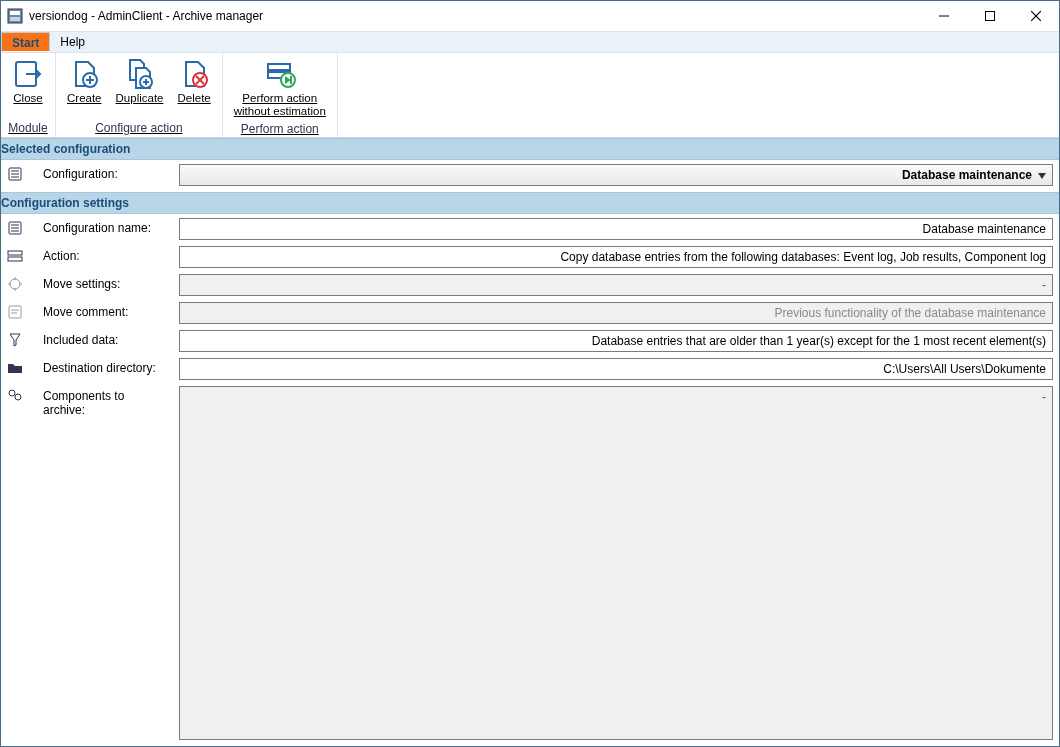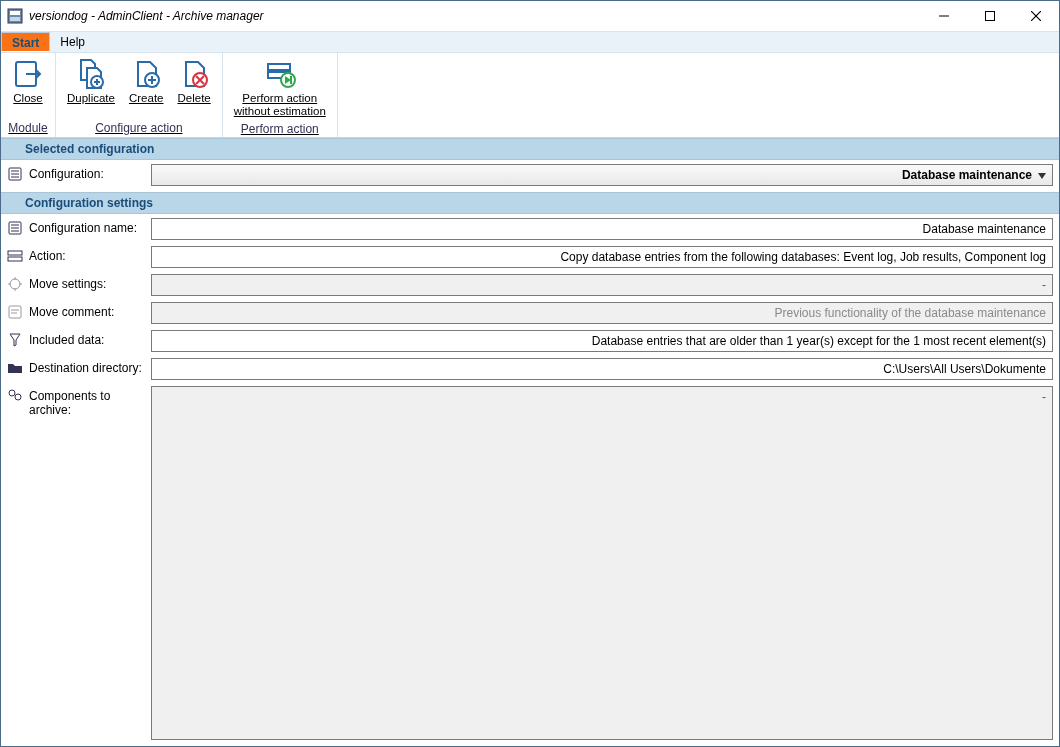--- a/index.html
+++ b/index.html
@@ -2,46 +2,46 @@
 <html><head>
 <meta charset="utf-8">
 <style>
   * { box-sizing: border-box; }
   html,body { margin:0; padding:0; font-family: "Segoe UI", Tahoma, sans-serif; font-size:12px; color:#000; background:#fff;}
   .window { width:1060px; height:747px; border:1px solid #4a6a8a; display:flex; flex-direction:column; background:#fff; }
 
   
   .titlebar { height:30px; display:flex; align-items:center; padding:0 0 0 6px; background:#fff; }
   .titlebar .appicon { width:16px; height:16px; margin-right:6px; display:flex; align-items:center; justify-content:center;}
-  .titlebar .title { flex:0 0 auto; font-size:12px;font-style:italic; }
+  .titlebar .title { flex:0 0 auto; font-size:12px; }
   .titlebar .spacer { flex:1; }
   .win-btns { display:flex; height:100%; }
   .win-btn { width:46px; display:flex; align-items:center; justify-content:center; }
   .win-btn svg { width:10px; height:10px; }
 
   
   .menubar { height:22px; background:#e9f2f9; border-top:1px solid #d8e4ee; border-bottom:1px solid #d8e4ee; display:flex;}
   .menubar .menu-item { padding:3px 10px 0 10px; height:100%; }
   .menubar .menu-item.active { background:#f97316; border:1px solid #b8cde0; border-bottom:1px solid #fff; margin-bottom:-1px; font-weight:bold; color:#1a4e7a;}
   
   
   .ribbon { height:85px; background:#fff; display:flex; border-bottom:1px solid #c5d6e4;text-decoration:underline; }
   .ribbon-group { display:flex; flex-direction:column; border-right:1px solid #d8e4ee; }
   .ribbon-btns { flex:1; display:flex; padding:2px 4px 0 4px;}
   .ribbon-btn { display:flex; flex-direction:column; align-items:center; justify-content:flex-start; padding:2px 6px; min-width:44px; text-align:center; border:1px solid transparent; border-radius:2px;}
   .ribbon-btn .icon { width:32px; height:32px; margin-bottom:2px; display:flex; align-items:center; justify-content:center;}
   .ribbon-btn .label { font-size:11.5px; line-height:13px; }
   .ribbon-group-label { text-align:center; font-size:12px; color:#335; padding:1px 0 2px 0;}
   
   
-  .section-header { background:#b9d5e8; color:#1a4e7a; font-weight:bold; padding:3px 24px; border-top:1px solid #a9c5d8; border-bottom:1px solid #a9c5d8;}
+  .section-header { background:#b9d5e8; color:#1a4e7a; font-weight:bold; padding:3px 0; border-top:1px solid #a9c5d8; border-bottom:1px solid #a9c5d8;}
   
   
   .form-area { padding:4px 6px 6px 6px; display:flex; flex-direction:column; gap:6px;}
-  .form-row { display:flex; align-items:flex-start; gap:6px; }
+  .form-row { display:flex; align-items:flex-start; gap:20px; }
   .form-row .row-icon { width:16px; height:16px; margin-top:2px; flex:0 0 16px; display:flex; align-items:center; justify-content:center;}
   .form-row .row-label { width:116px; flex:0 0 116px; padding-top:3px; font-size:12px;}
   .form-row .row-field { flex:1;text-align:right; }
   .form-row.grow { flex:1; }
   .form-row.grow .row-field { height:100%; }
 
   .select-field { border:1px solid #7a7a7a; background:linear-gradient(#fafafa,#e8e8e8); padding:3px 20px 3px 6px; font-weight:bold; position:relative;}
   .select-field .caret { position:absolute; right:6px; top:50%; transform:translateY(-50%); }
   .text-field { border:1px solid #7a7a7a; background:#fff; padding:3px 6px;}
   .text-field.readonly { background:#f0f0f0; color:#555;}
@@ -107,39 +107,39 @@
         </div>
       </div>
       <div class="ribbon-group-label">Module</div>
     </div>
 
     <div class="ribbon-group">
       <div class="ribbon-btns">
         <div class="ribbon-btn">
           <div class="icon">
             <svg viewBox="0 0 32 32">
+                <path d="M8 4 h12 l6 6 v18 h-18 z" fill="none" stroke="#2a6aa8" stroke-width="2"></path>
+                <circle cx="22" cy="22" r="7" fill="#fff" stroke="#2a6aa8" stroke-width="2"></circle>
+                <line x1="22" y1="18" x2="22" y2="26" stroke="#2a6aa8" stroke-width="2"></line>
+                <line x1="18" y1="22" x2="26" y2="22" stroke="#2a6aa8" stroke-width="2"></line>
+              </svg>
+          </div>
+          <div class="label">Create</div>
+        </div>
+        <div class="ribbon-btn">
+          <div class="icon">
+            <svg viewBox="0 0 32 32">
                 <path d="M6 2 h10 l4 4 v16 h-14 z" fill="none" stroke="#2a6aa8" stroke-width="2"></path>
                 <path d="M12 10 h10 l4 4 v16 h-14 z" fill="#fff" stroke="#2a6aa8" stroke-width="2"></path>
                 <circle cx="22" cy="24" r="6" fill="#fff" stroke="#2a6aa8" stroke-width="2"></circle>
                 <line x1="22" y1="21" x2="22" y2="27" stroke="#2a6aa8" stroke-width="2"></line>
                 <line x1="19" y1="24" x2="25" y2="24" stroke="#2a6aa8" stroke-width="2"></line>
               </svg>
           </div>
           <div class="label">Duplicate</div>
-        </div>
-        <div class="ribbon-btn">
-          <div class="icon">
-            <svg viewBox="0 0 32 32">
-                <path d="M8 4 h12 l6 6 v18 h-18 z" fill="none" stroke="#2a6aa8" stroke-width="2"></path>
-                <circle cx="22" cy="22" r="7" fill="#fff" stroke="#2a6aa8" stroke-width="2"></circle>
-                <line x1="22" y1="18" x2="22" y2="26" stroke="#2a6aa8" stroke-width="2"></line>
-                <line x1="18" y1="22" x2="26" y2="22" stroke="#2a6aa8" stroke-width="2"></line>
-              </svg>
-          </div>
-          <div class="label">Create</div>
         </div>
         <div class="ribbon-btn">
           <div class="icon">
             <svg viewBox="0 0 32 32">
                 <path d="M8 4 h12 l6 6 v18 h-18 z" fill="none" stroke="#2a6aa8" stroke-width="2"></path>
                 <circle cx="22" cy="22" r="7" fill="#fff" stroke="#d9333f" stroke-width="2"></circle>
                 <line x1="18" y1="18" x2="26" y2="26" stroke="#d9333f" stroke-width="2"></line>
                 <line x1="26" y1="18" x2="18" y2="26" stroke="#d9333f" stroke-width="2"></line>
               </svg>
           </div>

